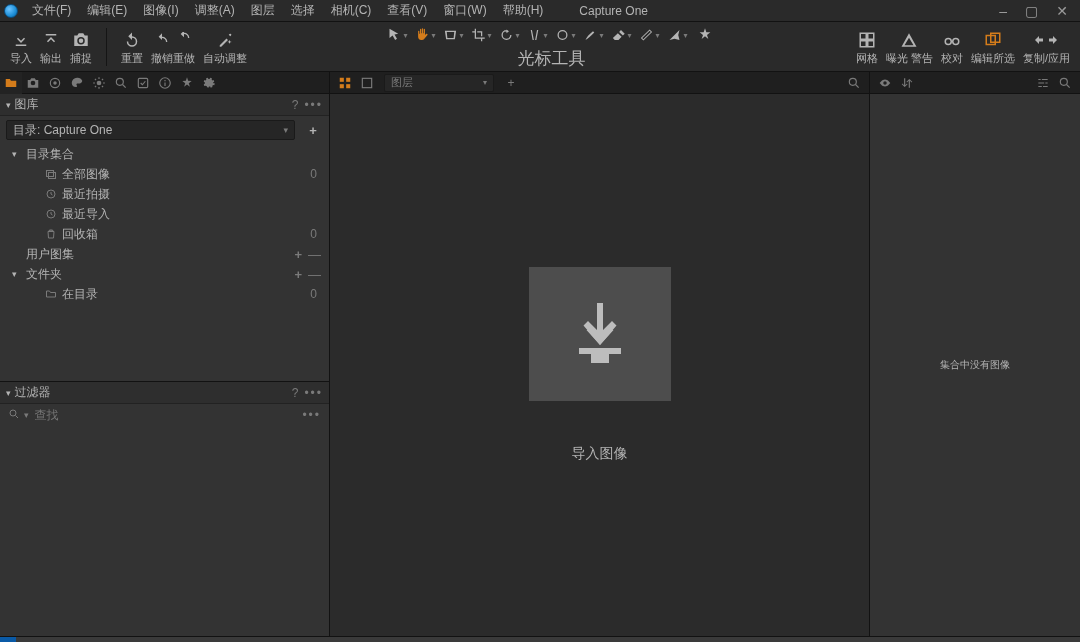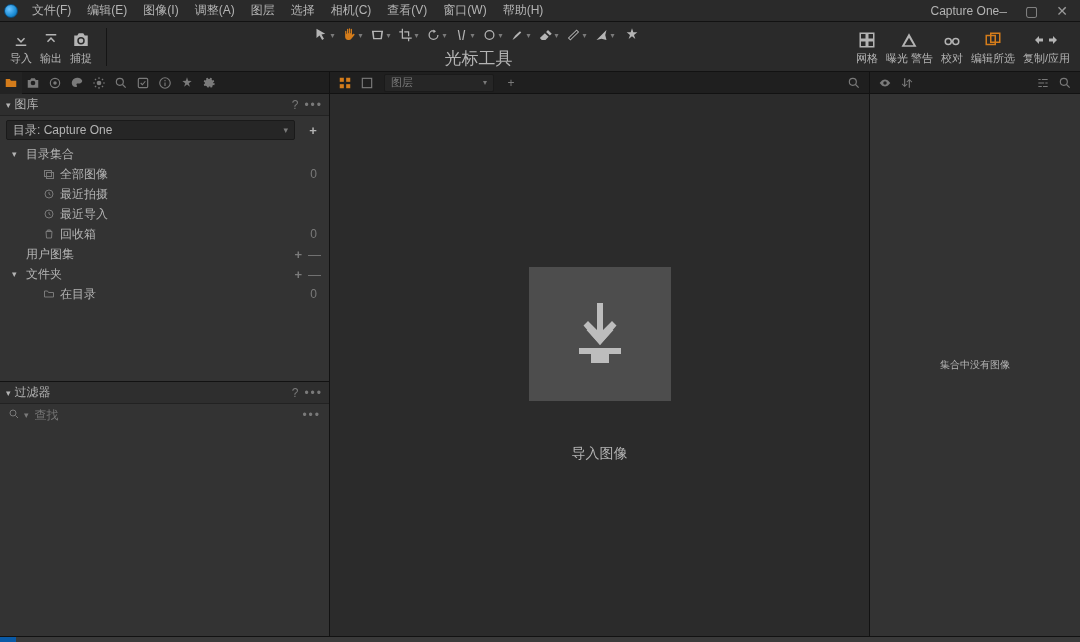--- a/index.html
+++ b/index.html
@@ -36,21 +36,21 @@
     padding-left:4px;
     border-bottom:1px solid var(--line);
   }
   .app-icon{
     width:14px;height:14px;border-radius:50%;
     background:radial-gradient(circle at 35% 35%, #6cc3ff 0%, #1d8ed6 60%, #0c5f9a 100%);
     margin-right:6px;
     border:1px solid #0a4e80;
   }
   .menubar .menu-item{padding:6px 8px;color:var(--text);white-space:nowrap;}
-  .menubar .title{flex:1;text-align:right;padding-left:28px;color:var(--text);}
+  .menubar .title{flex:1;text-align:left;padding-left:28px;color:var(--text);}
   .win-ctrl{display:flex;gap:18px;padding-right:12px;color:#9a9a9a;font-size:14px;}
 
   
   .toolbar{
     height:50px;
     background:var(--bg2);
     border-bottom:1px solid var(--line);
     display:flex;align-items:stretch;
   }
   .toolbar .group{
@@ -117,21 +117,21 @@
   .tree-row{
     height:20px;display:flex;align-items:center;padding:0 8px;color:var(--text);
   }
   .tree-row.section{font-size:12px;}
   .tree-row .disc{width:12px;font-size:9px;color:var(--text);}
   .tree-row .ico{width:18px;text-align:center;color:var(--text-dim);display:flex;align-items:center;justify-content:center;}
   .tree-row .ico svg{width:12px;height:12px;fill:var(--text-dim);}
   .tree-row .label{flex:1;padding-left:2px;}
   .tree-row .count{color:var(--text-dim);padding-right:4px;}
   .tree-row .end{color:var(--text-dim);margin-left:6px;font-weight:bold;font-size:13px;}
-  .tree-row.indent1{padding-left:26px;margin-left:14px;}
+  .tree-row.indent1{padding-left:42px;}
   .tree-row.indent-section{padding-left:12px;}
 
   .filter-block{border-top:1px solid var(--line);}
   .search-row{display:flex;align-items:center;height:22px;padding:0 8px;color:var(--text-dim);}
   .search-row .ico svg{width:12px;height:12px;fill:var(--text-dim);margin-right:4px;}
   .search-row input{
     flex:1;background:transparent;border:none;color:var(--text);font-size:12px;outline:none;
   }
   .search-row .more{color:var(--text-dim);font-size:12px;}
 
@@ -227,20 +227,49 @@
         <svg viewBox="0 0 24 24">
             <path d="M9 3l-2 3H3v14h18V6h-4l-2-3H9zm3 5a5 5 0 110 10 5 5 0 010-10zm0 2a3 3 0 100 6 3 3 0 000-6z"></path>
           </svg>
       </span>
       <span data-interactable="false">捕捉</span>
     </div>
   </div>
 
   <div class="sep" data-interactable="false"></div>
 
+  <div class="group">
+    <div class="btn" data-interactable="true">
+      <span class="ico" data-interactable="false">
+        <svg viewBox="0 0 24 24">
+            <path d="M12 5V2L7 7l5 5V9a5 5 0 11-5 5H5a7 7 0 107-7z"></path>
+          </svg>
+      </span>
+      <span data-interactable="false">重置</span>
+    </div>
+    <div class="btn" data-interactable="true" style="min-width:48px">
+      <span class="ico" data-interactable="false" style="display:flex;gap:6px;">
+        <svg viewBox="0 0 24 24" style="width:16px;height:16px">
+            <path d="M12 5V2L7 7l5 5V9c3 0 6 2 6 6h2c0-5-4-8-8-8z"></path>
+          </svg>
+        <svg viewBox="0 0 24 24" style="width:16px;height:16px">
+            <path d="M12 5v3l5-5-5-5v3c-4 0-8 3-8 8h2c0-4 3-6 6-6z" transform="scale(-1,1) translate(-24,0)"></path>
+          </svg>
+      </span>
+      <span data-interactable="false">撤销重做</span>
+    </div>
+    <div class="btn" data-interactable="true">
+      <span class="ico" data-interactable="false">
+        <svg viewBox="0 0 24 24">
+            <path d="M5 19l9-9 2 2-9 9H5v-2zm14-12l-2-2 1-1a1.4 1.4 0 012 2l-1 1zM18 12l1 2 2 .5-2 .5-1 2-1-2-2-.5 2-.5 1-2z"></path>
+          </svg>
+      </span>
+      <span data-interactable="false">自动调整</span>
+    </div>
+  </div>
 
   <div class="cursor-tools" data-interactable="false">
     <div class="cursor-row">
       <div class="tool" data-interactable="true">
           <svg viewBox="0 0 24 24">
             <path d="M4 2l14 8-6 1 4 7-3 2-4-7-5 4z"></path>
           </svg>
           <span class="chev">▾</span>
         </div>
       <div class="tool active" data-interactable="true">

